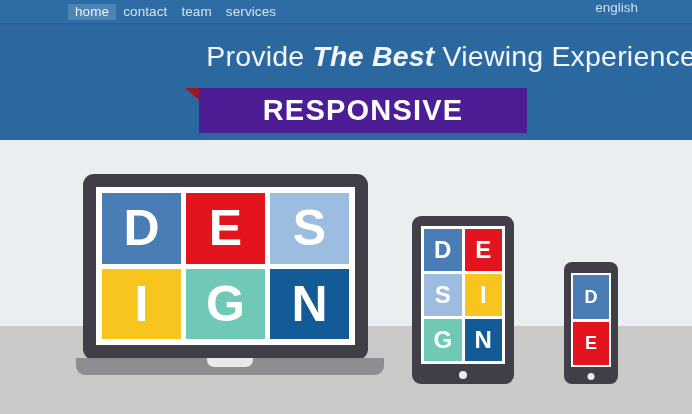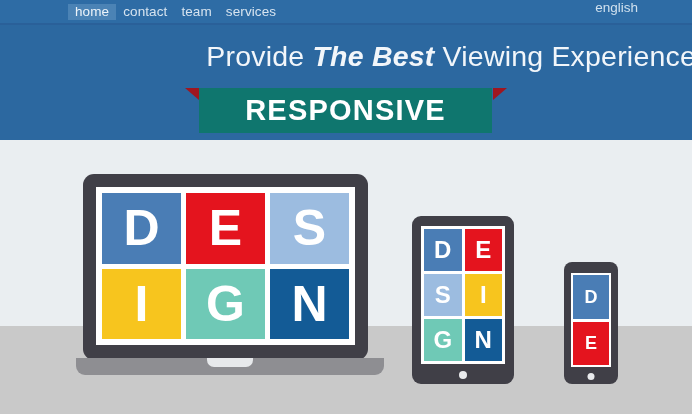--- a/index.html
+++ b/index.html
@@ -103,22 +103,22 @@
     border-left: 14px solid transparent;
   }
   .ribbon-tail.right {
     right: 0;
     border-top: 12px solid #9F1620;
     border-right: 14px solid transparent;
   }
   .ribbon-body {
     position: absolute;
     left: 14px; top: 0;
-    width: 293px; height: 45px;
-    background: #0f766e;
+    width: 328px; height: 45px;
+    background: #4c1d95;
     display: flex;
     align-items: center;
     justify-content: center;
   }
   .ribbon-body .txt {
     color: #FFFFFF;
     font-size: 29px;
     font-weight: bold;
     letter-spacing: 1.2px;
   }

